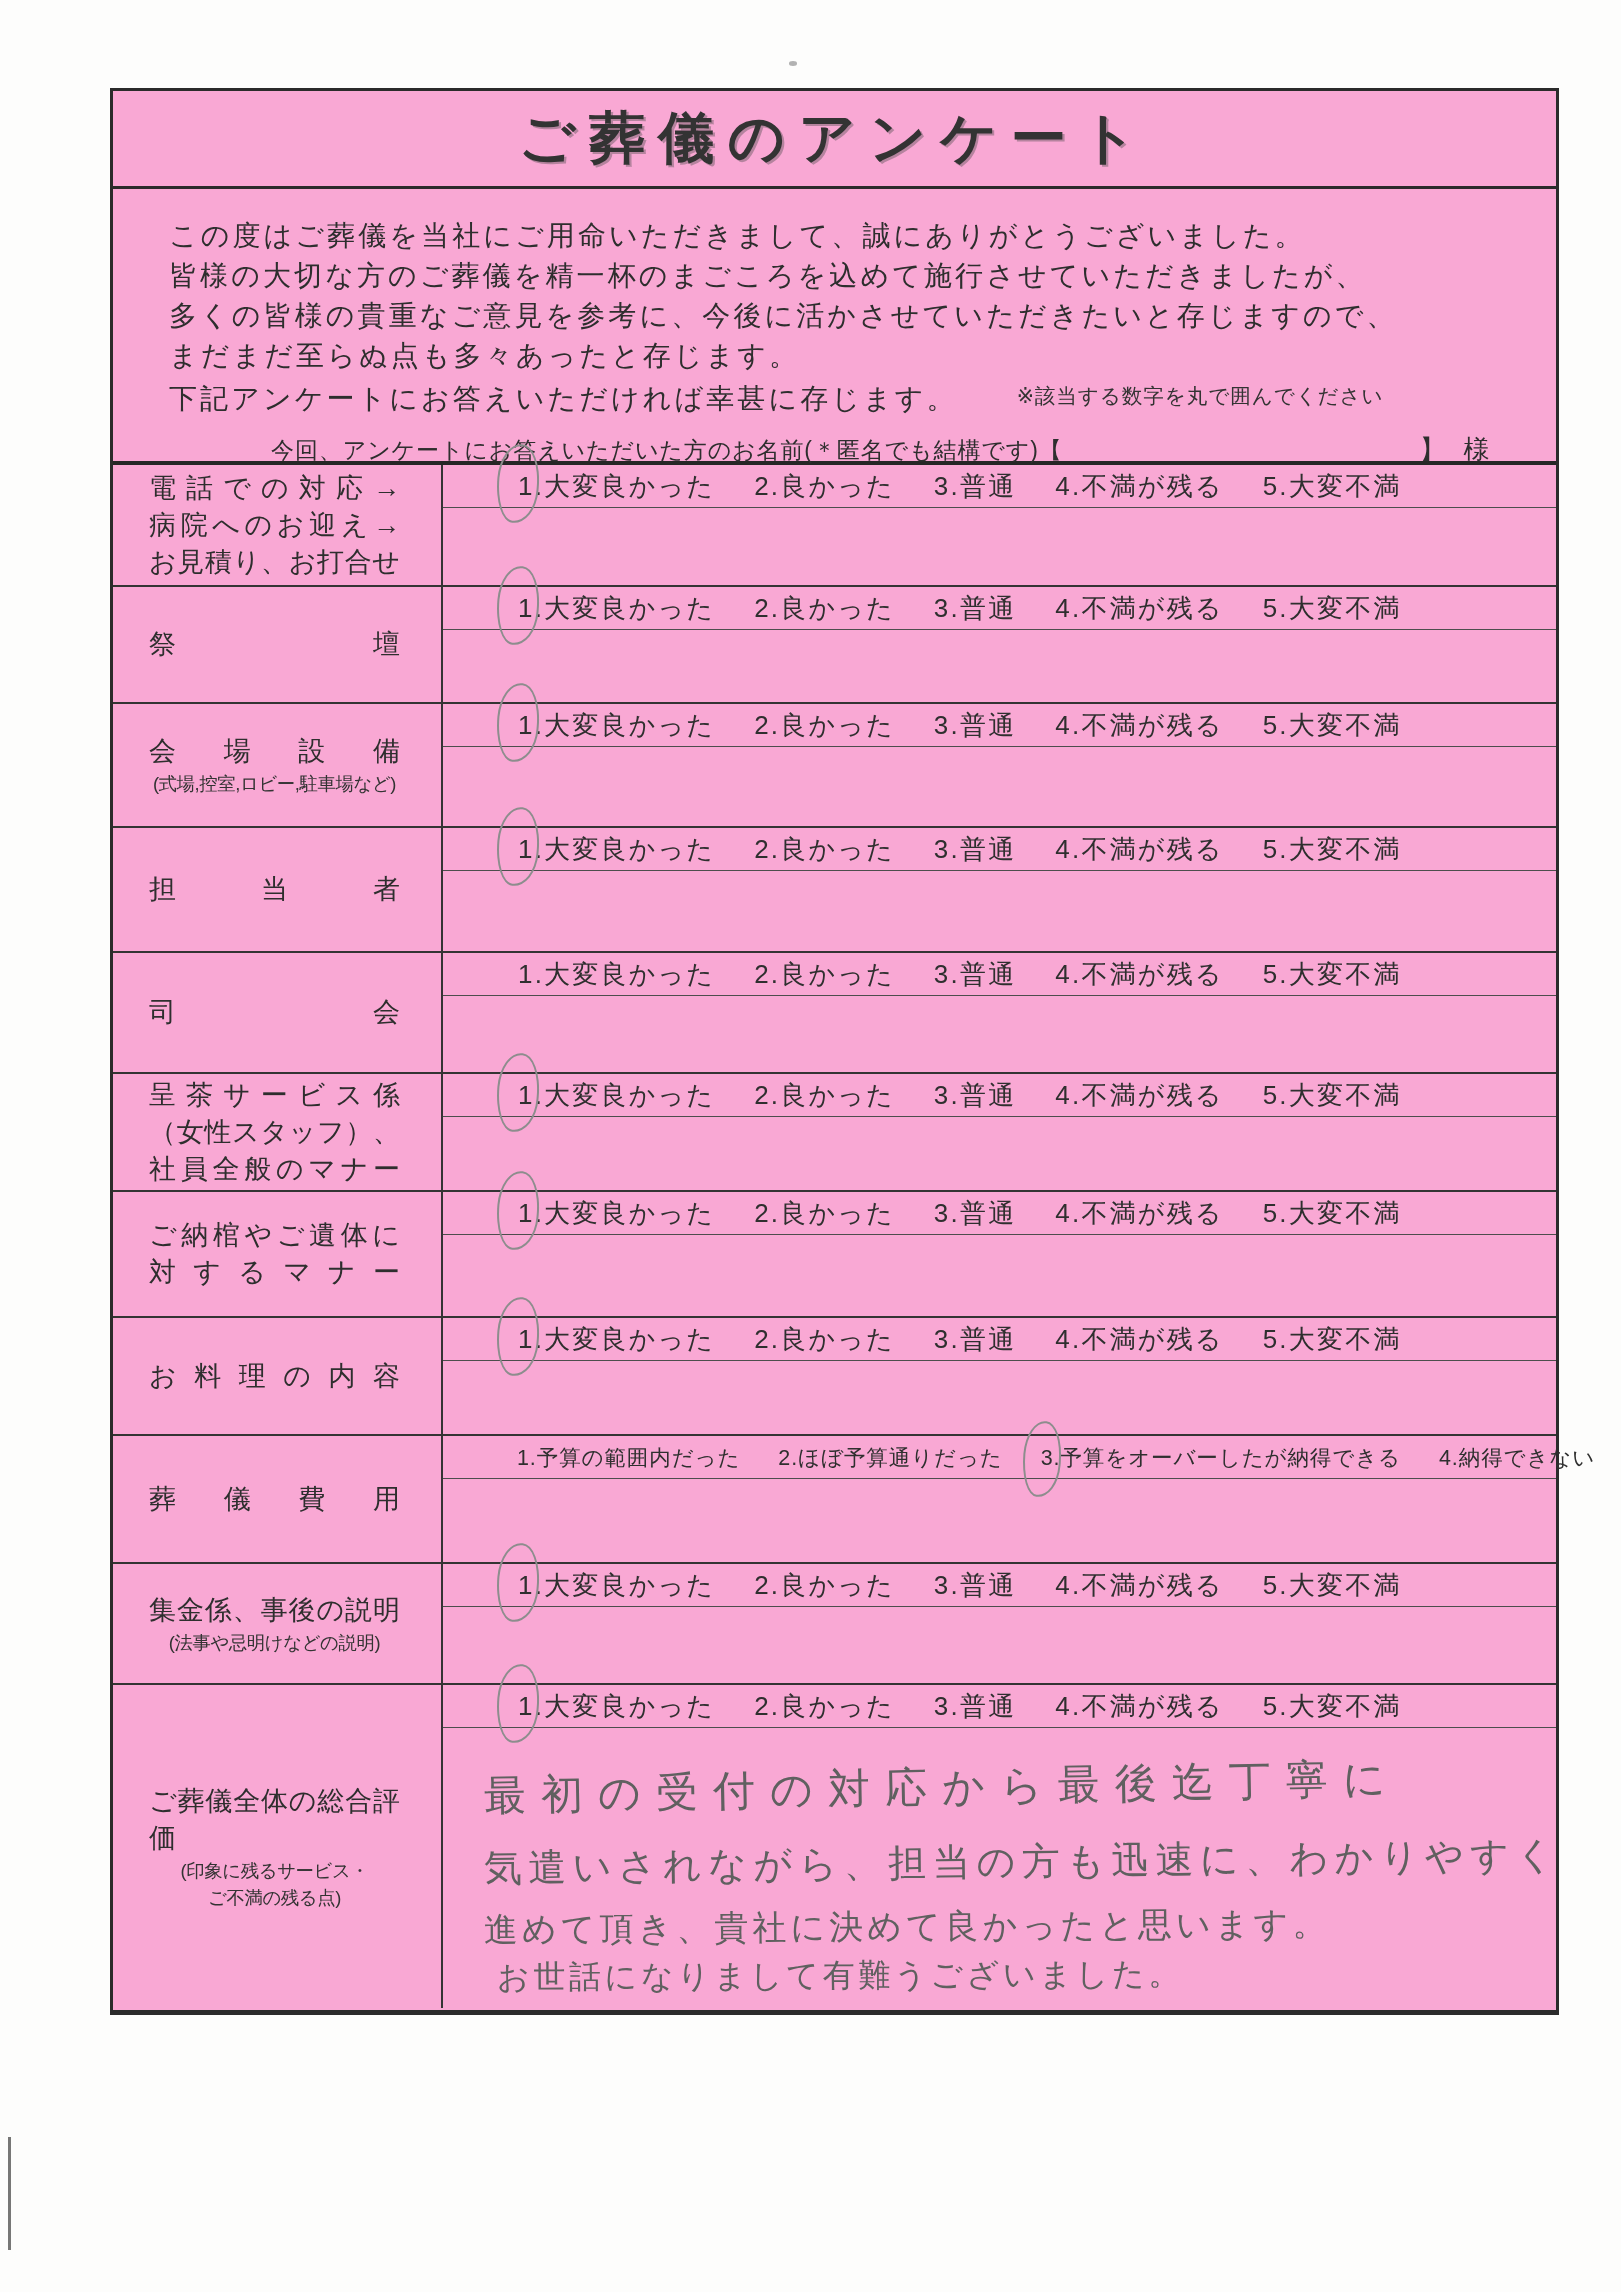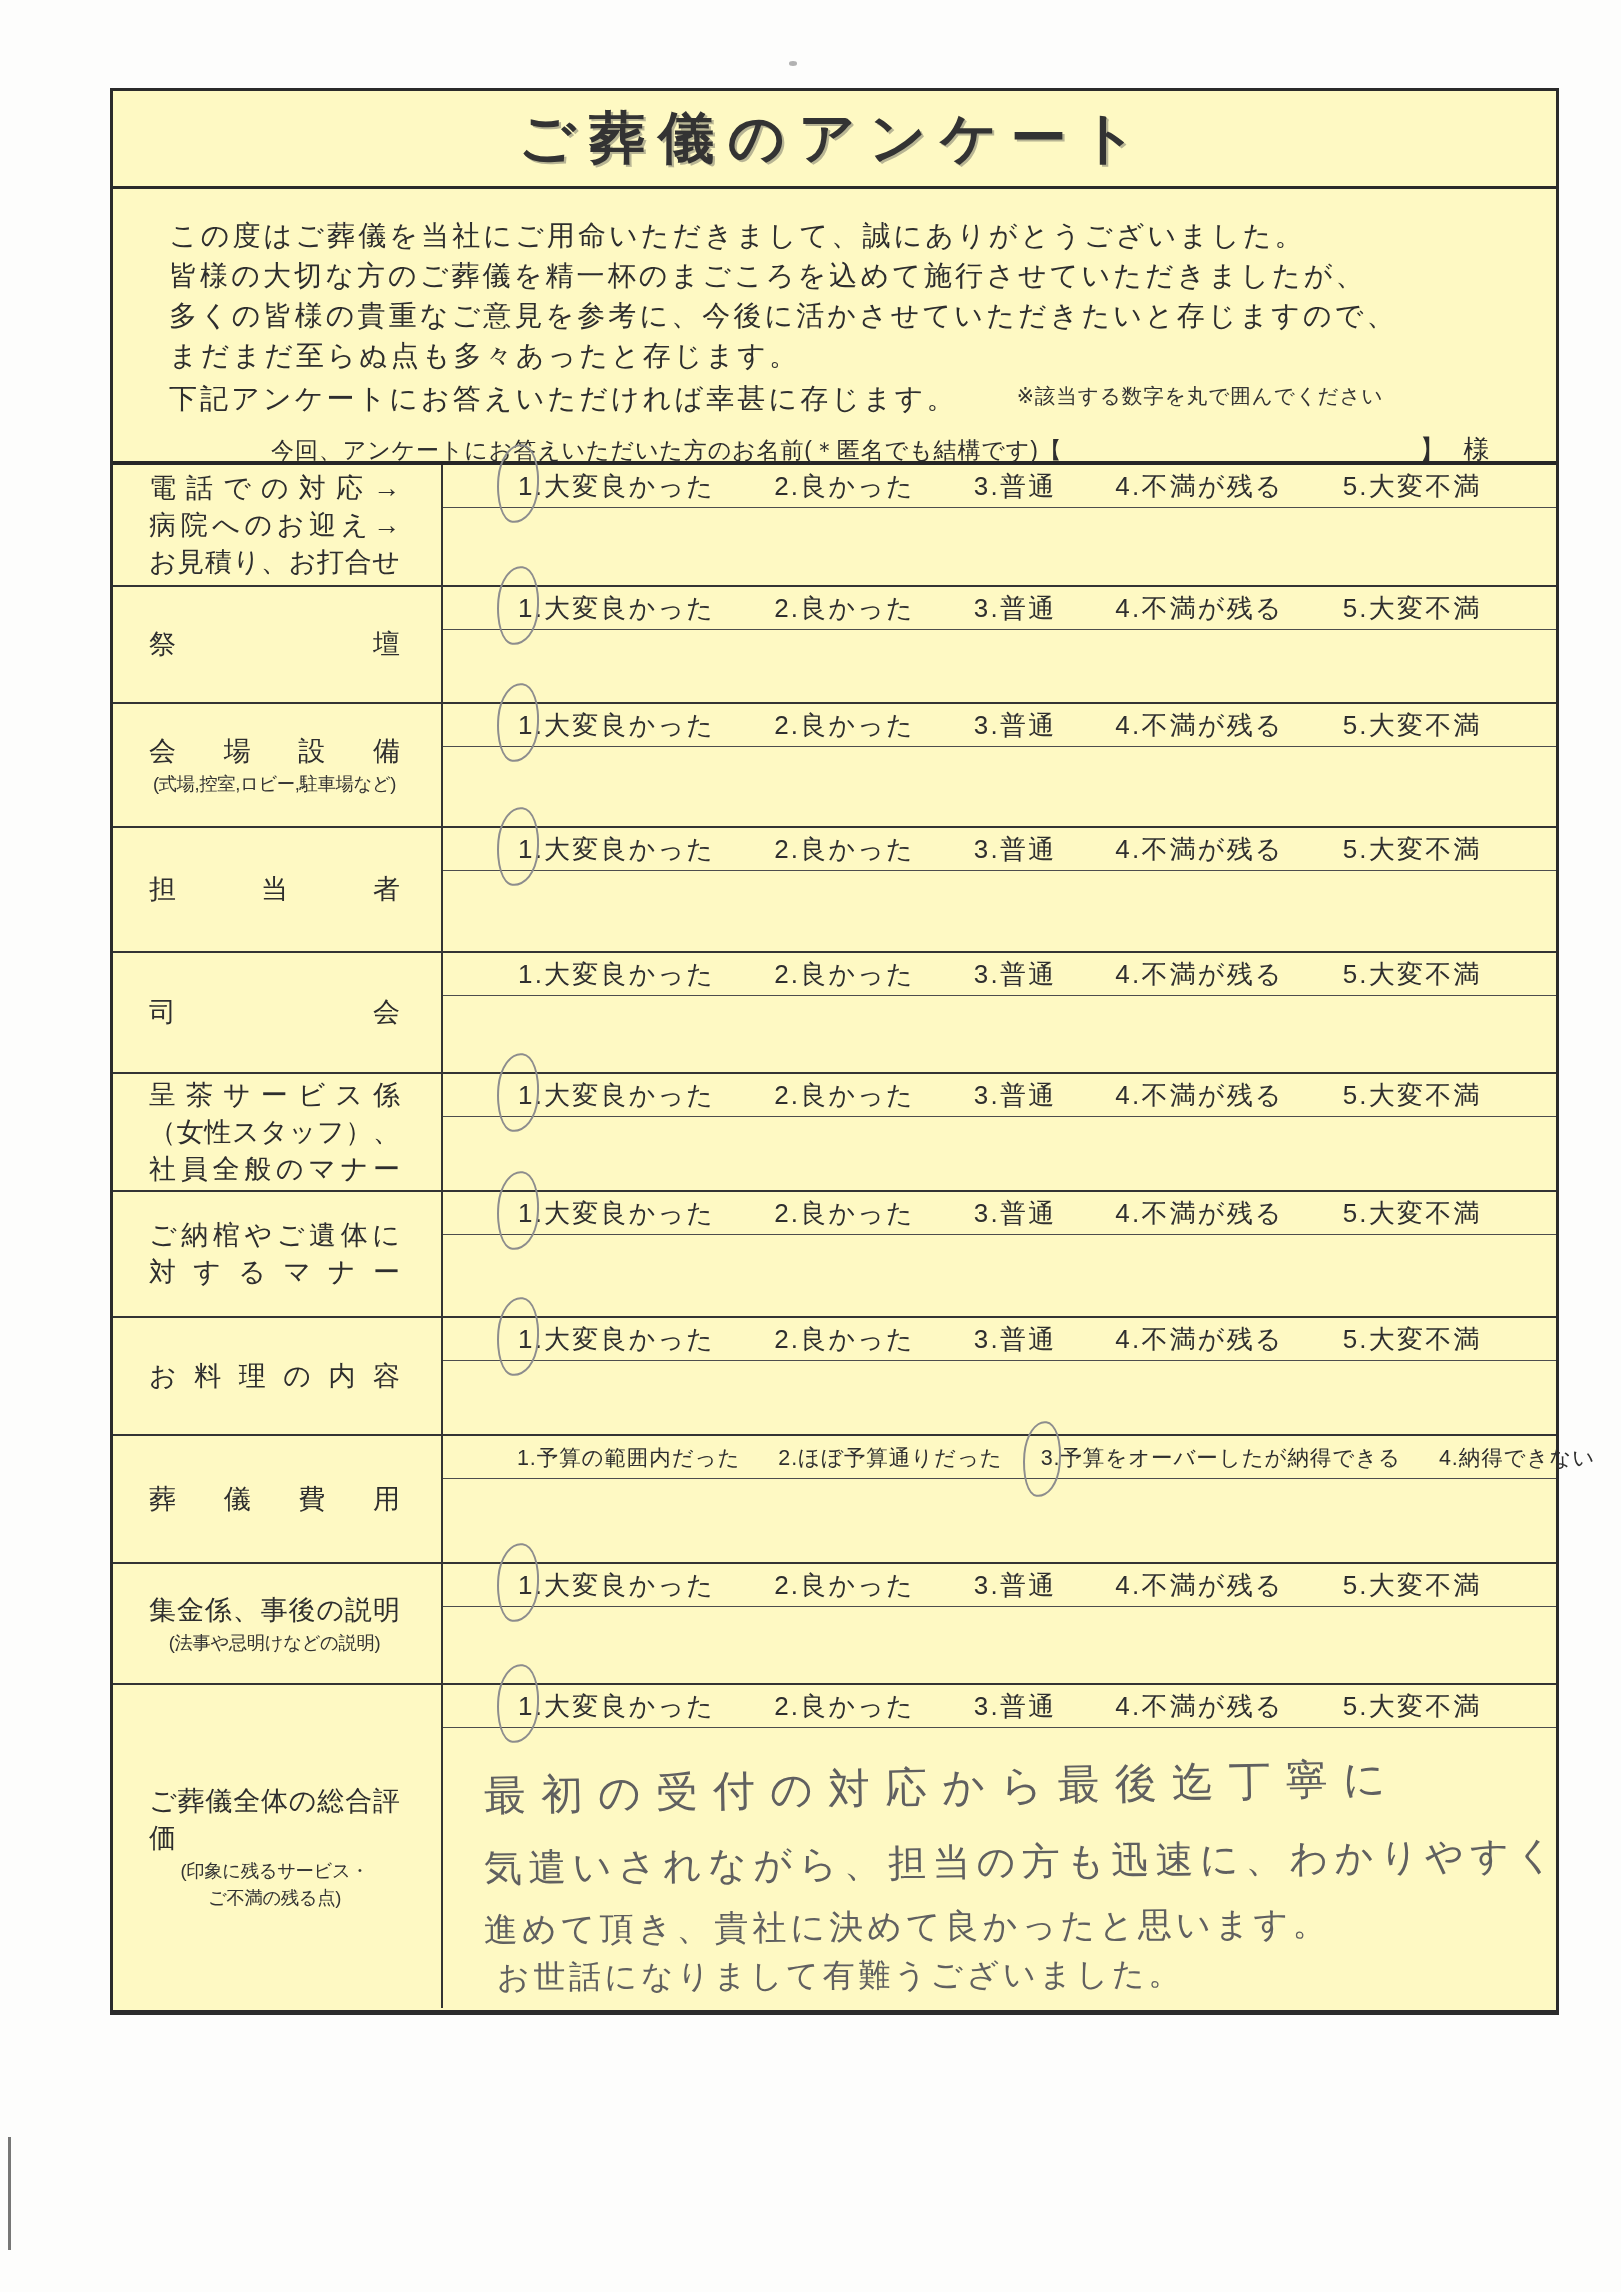--- a/index.html
+++ b/index.html
@@ -8,21 +8,21 @@
     background:#fdfdfc;
     font-family:"Liberation Sans","DejaVu Sans",sans-serif;
     color:#2d2d2d;
     -webkit-font-smoothing:antialiased;
     overflow:hidden;
   }
   
   .form{
     position:absolute;left:110px;top:88px;width:1449px;height:1927px;
     box-sizing:border-box;border:3.6px solid #2b2b2b;border-bottom-width:5.4px;
-    background:#fef9c3;
+    background:#f9a8d4;
   }
   
   .title-box{
     height:95px;border-bottom:3.6px solid #2b2b2b;
     display:flex;align-items:center;justify-content:center;
   }
   .title-box h1{
     margin:0;font-size:56px;font-weight:bold;letter-spacing:13.4px;
     color:#333;text-shadow:2.2px 1.8px 0 rgba(70,70,70,0.38);
   }
@@ -56,21 +56,21 @@
     font-size:27px;line-height:37px;color:#2e2e2e;
     text-align:justify;text-align-last:justify;
   }
   .sline{
     font-size:18.4px;line-height:27px;color:#333;text-align:center;
     letter-spacing:-0.4px;white-space:nowrap;
   }
   .qbody{flex:1;position:relative;min-width:0;}
   .opts{
     box-sizing:border-box;height:43px;border-bottom:1.8px solid #4d4d4d;
-    display:flex;align-items:center;gap:59px;padding-left:75px;
+    display:flex;align-items:center;gap:39px;padding-left:75px;
     font-size:26px;letter-spacing:2.2px;color:#2f2f2f;
   }
   .opts.compact{gap:38px;padding-left:74px;font-size:21.5px;letter-spacing:0.9px;}
   .opt{white-space:nowrap;flex:none;}
   .num{position:relative;display:inline-block;}
   .num.circled::after{
     content:"";position:absolute;left:-21.5px;top:-27px;width:38px;height:75px;
     border:2.2px solid #8d8d8d;
     border-radius:52% 48% 55% 45% / 46% 54% 44% 56%;
     transform:rotate(5deg);pointer-events:none;

